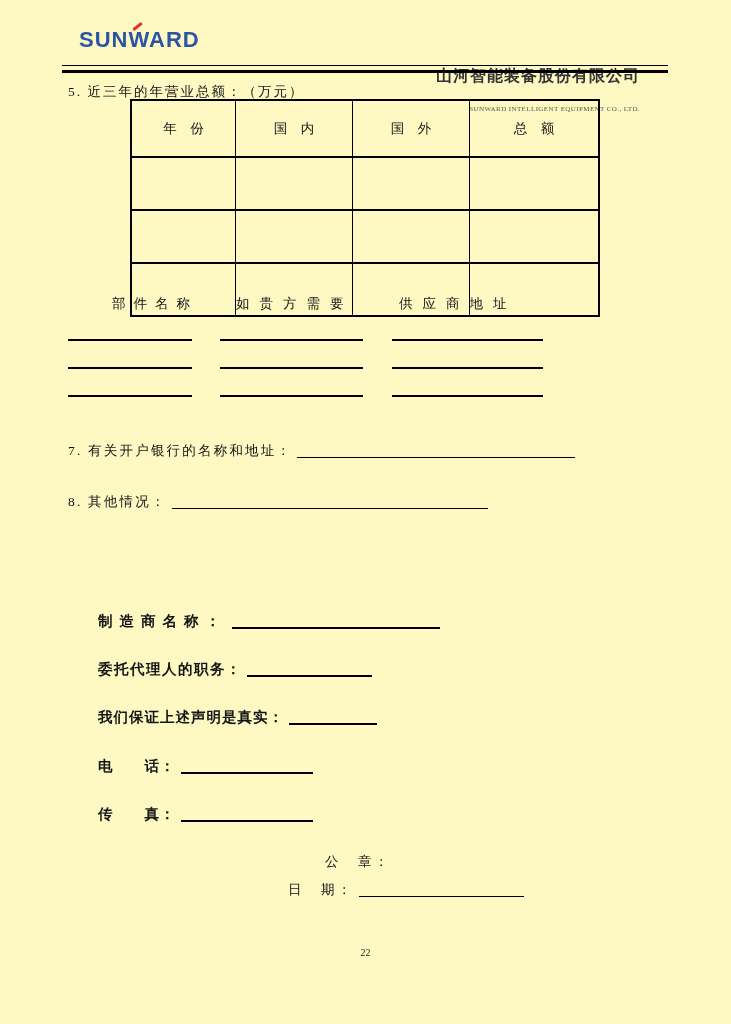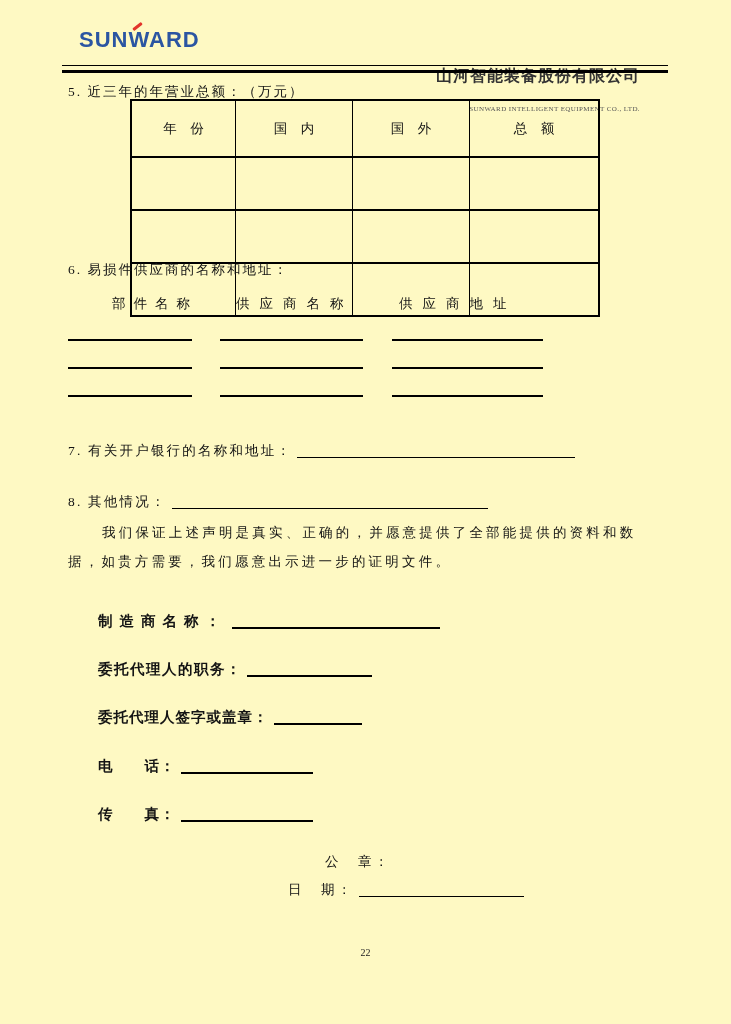--- a/index.html
+++ b/index.html
@@ -103,52 +103,50 @@
     </tr>
     <tr>
       <td></td>
           <td></td>
       <td></td>
           <td></td>
     </tr>
   </tbody>
     </table>
 
-  <div class="h s6h">6. 易损件供应商的名称和地址：</div>
   <div class="colhead" style="left:112px">部件名称</div>
-  <div class="colhead wide" style="left:236px">供应商名称</div>
+  <div class="colhead wide" style="left:236px">如贵方需要</div>
   <div class="colhead wide" style="left:399px">供应商地址</div>
 
   <div class="u6" style="left:68px;top:339px;width:124px"></div>
   <div class="u6" style="left:220px;top:339px;width:143px"></div>
   <div class="u6" style="left:392px;top:339px;width:151px"></div>
   <div class="u6" style="left:68px;top:367px;width:124px"></div>
   <div class="u6" style="left:220px;top:367px;width:143px"></div>
   <div class="u6" style="left:392px;top:367px;width:151px"></div>
   <div class="u6" style="left:68px;top:395px;width:124px"></div>
   <div class="u6" style="left:220px;top:395px;width:143px"></div>
   <div class="u6" style="left:392px;top:395px;width:151px"></div>
 
   <div class="inline-row" style="left:68px;top:442px">
     <span>7.  有关开户银行的名称和地址：</span><span class="blank" style="width:278px"></span>
   </div>
 
   <div class="inline-row" style="left:68px;top:493px">
     <span>8.  其他情况：</span><span class="blank" style="width:316px"></span>
   </div>
-  <div class="para">我们保证上述声明是真实、正确的，并愿意提供了全部能提供的资料和数据，如贵方需要，我们愿意出示进一步的证明文件。</div>
 
   <div class="sig sig1">
     <span>制造商名称：</span><span class="blank" style="width:208px"></span>
   </div>
   <div class="sig sig2">
     <span>委托代理人的职务：</span><span class="blank" style="width:125px"></span>
   </div>
   <div class="sig sig3">
-    <span>委托代理人签字或盖章：</span><span class="blank" style="width:88px"></span>
+    <span>我们保证上述声明是真实：</span><span class="blank" style="width:88px"></span>
   </div>
   <div class="sig sig4">
     <span>电　　话：</span><span class="blank" style="width:132px"></span>
   </div>
   <div class="sig sig5">
     <span>传　　真：</span><span class="blank" style="width:132px"></span>
   </div>
 
   <div class="seal">
     <span>公　章：</span>

